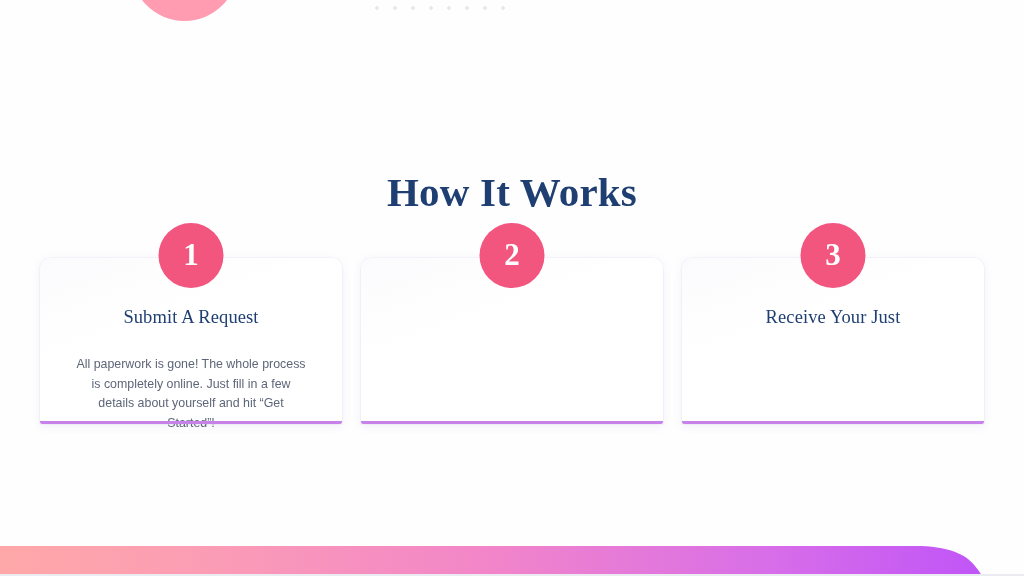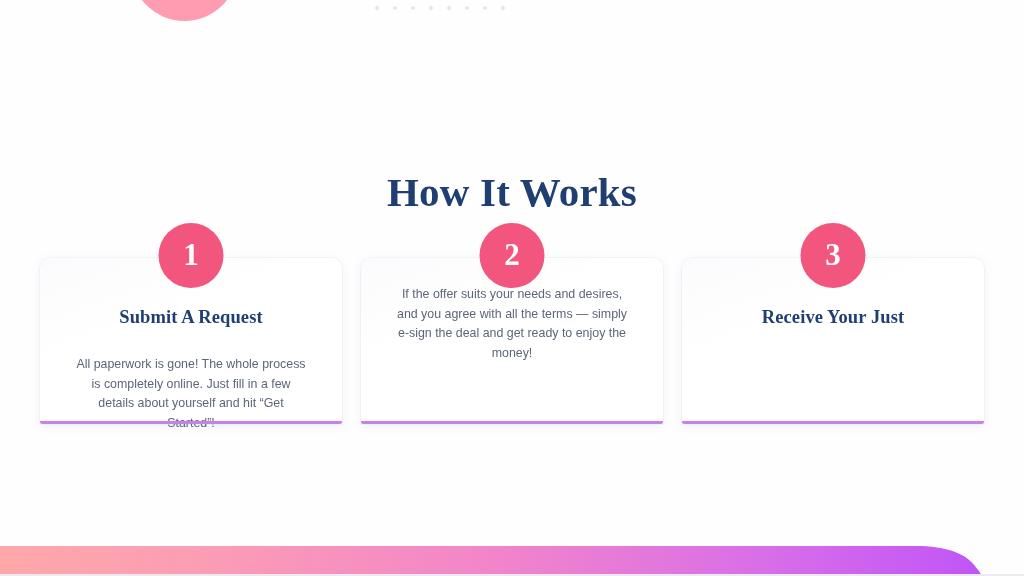--- a/index.html
+++ b/index.html
@@ -121,21 +121,21 @@
     color: #ffffff;
     line-height: 1;
     padding-bottom: 2px;
   }
 
   .card-title {
     margin: 0;
     padding-top: 48px;
     text-align: center;
     font-family: "Liberation Serif", "DejaVu Serif", serif;
-    font-weight: bold;
+    font-weight: normal;
     font-size: 18.5px;
     color: #1f3f72;
     line-height: 22px;
     letter-spacing: 0.1px;
   }
 
   .card-body {
     margin: 16px;
     padding-top: 11px;
     text-align: center;
@@ -185,21 +185,20 @@
         <span class="badge-num">1</span>
       </div>
       <h3 class="card-title">Submit A Request</h3>
       <p class="card-body">All paperwork is gone! The whole process is completely online. Just fill in a few details about yourself and hit “Get Started”!</p>
     </div>
 
     <div class="card">
       <div class="badge">
         <span class="badge-num">2</span>
       </div>
-      <p class="card-body">If the offer suits your needs and desires, and you agree with all the terms — simply e-sign the deal and get ready to enjoy the money!</p>
     </div>
 
     <div class="card">
       <div class="badge">
         <span class="badge-num">3</span>
       </div>
       <h3 class="card-title">Receive Your Just</h3>
     </div>
 
   </div>

